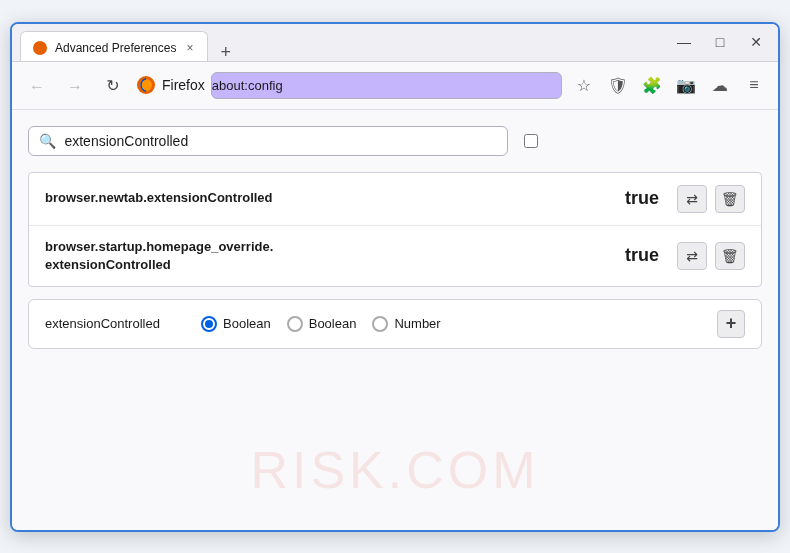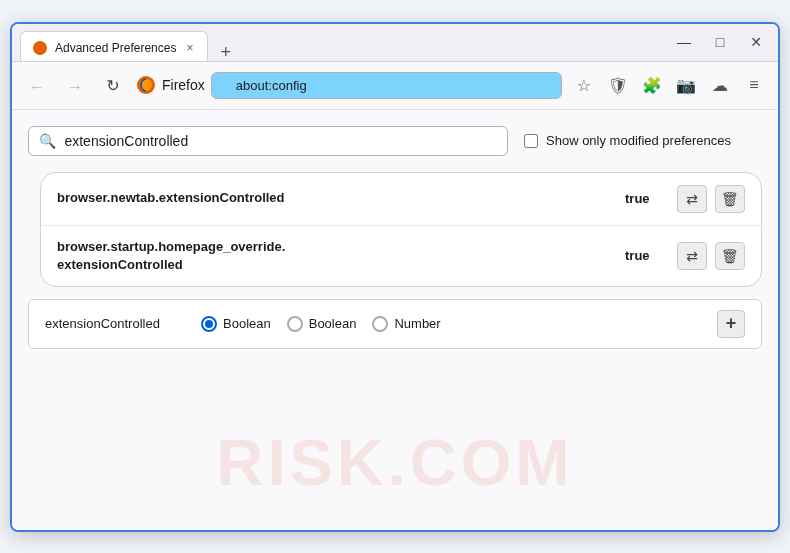--- a/index.html
+++ b/index.html
@@ -133,24 +133,24 @@
       align-items: center;
       gap: 6px;
     }
     .firefox-label {
       font-size: 14px;
       color: #1a1a1a;
       font-weight: 400;
     }
     .address-bar {
       flex: 1;
-      background: #7dd3fc;
+      background: #c4b5fd;
       border: 1.5px solid #b0b0c0;
       border-radius: 6px;
-      padding: 5px 24px;
+      padding: 5px 0;
       font-size: 13px;
       color: #1a1a1a;
       outline: none;
     }
 
     .nav-icons {
       display: flex;
       align-items: center;
       gap: 6px;
     }
@@ -218,43 +218,42 @@
     .checkbox-row input[type="checkbox"] {
       width: 14px;
       height: 14px;
       cursor: pointer;
     }
 
     
     .prefs-table {
       background: white;
       border: 1.5px solid #d0d0d8;
-      border-radius: 16px;
+      border-radius: 4px;
       overflow: hidden;
       margin-bottom: 12px;
-      margin-left: 12px;
     }
     .pref-row {
       display: flex;
       align-items: center;
       padding: 12px 16px;
       border-bottom: 1px solid #e8e8ee;
       gap: 12px;
     }
     .pref-row:last-child { border-bottom: none; }
     .pref-name {
       font-weight: bold;
       font-size: 13px;
       color: #1a1a1a;
       flex: 1;
       line-height: 1.4;
     }
     .pref-value {
       font-weight: bold;
-      font-size: 13px;
+      font-size: 18px;
       color: #1a1a1a;
       min-width: 40px;
     }
     .pref-actions {
       display: flex;
       align-items: center;
       gap: 8px;
       margin-left: auto;
     }
     .pref-btn {
@@ -332,22 +331,22 @@
       color: #444;
       font-weight: bold;
     }
 
     
     .watermark {
       position: absolute;
       bottom: 30px;
       left: 50%;
       transform: translateX(-50%);
-      font-size: 65px;
-      font-weight: 700;
+      font-size: 52px;
+      font-weight: 400;
       color: rgba(220, 80, 60, 0.12);
       letter-spacing: 4px;
       pointer-events: none;
       user-select: none;
       white-space: nowrap;
     }
   </style>
 </head>
 <body>
 
@@ -415,21 +414,20 @@
 
   <div class="content-area">
 
     <div class="search-row">
       <div class="search-box">
         <span class="search-icon-svg">🔍</span>
         <input class="search-input" type="text" value="extensionControlled" style="">
       </div>
       <label class="checkbox-row">
         <input type="checkbox" style="">
-        <span>Show only modified preferences</span>
       </label>
     </div>
 
     <div class="prefs-table">
 
       <div class="pref-row">
         <span class="pref-name">browser.newtab.extensionControlled</span>
         <span class="pref-value">true</span>
         <div class="pref-actions">
           <div class="pref-btn" title="Toggle">⇄</div>

